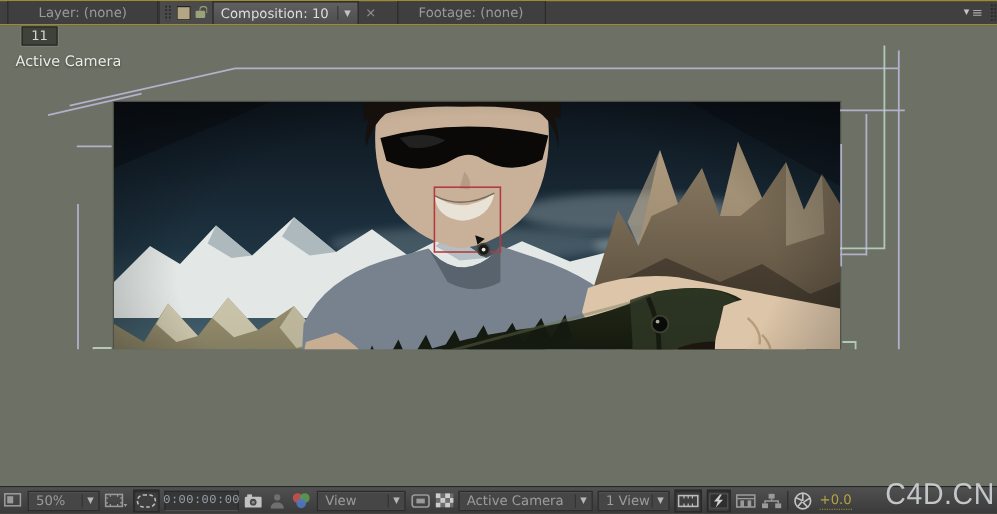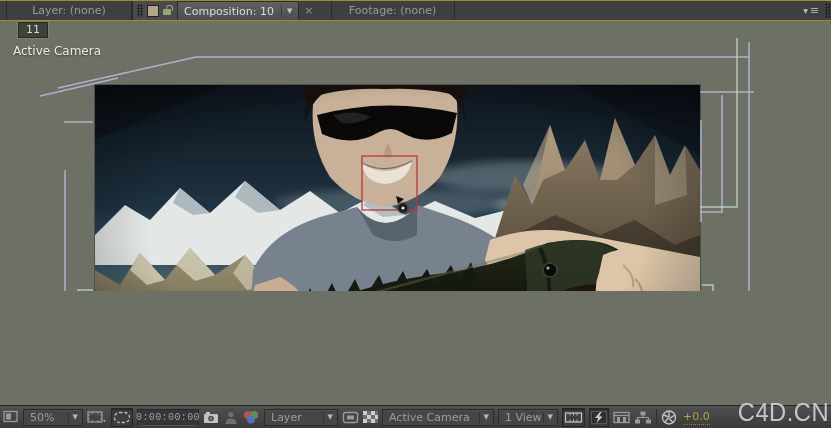--- a/index.html
+++ b/index.html
@@ -284,21 +284,21 @@
 
     <div class="tbtn">
       <svg width="18" height="14" viewBox="0 0 18 14">
         <circle cx="6" cy="5" r="4" fill="#c0524c" opacity=".95"></circle>
         <circle cx="12" cy="5" r="4" fill="#5a9a50" opacity=".9"></circle>
         <circle cx="9" cy="9.5" r="4" fill="#5077c0" opacity=".9"></circle>
       </svg>
     </div>
 
     <div class="dd dd-res">
-      <span class="lbl">Layer</span>
+      <span class="lbl">View</span>
       <span class="sep"></span>
       <span class="arrow">▼</span>
     </div>
 
     <div class="tbtn">
       <svg width="17" height="13" viewBox="0 0 17 13">
         <rect x="1.5" y="1.5" width="14" height="10" rx="2" fill="none" stroke="#9a9a9a" stroke-width="1.4"></rect>
         <rect x="5" y="4.5" width="7" height="4" fill="#9a9a9a"></rect>
       </svg>
     </div>

